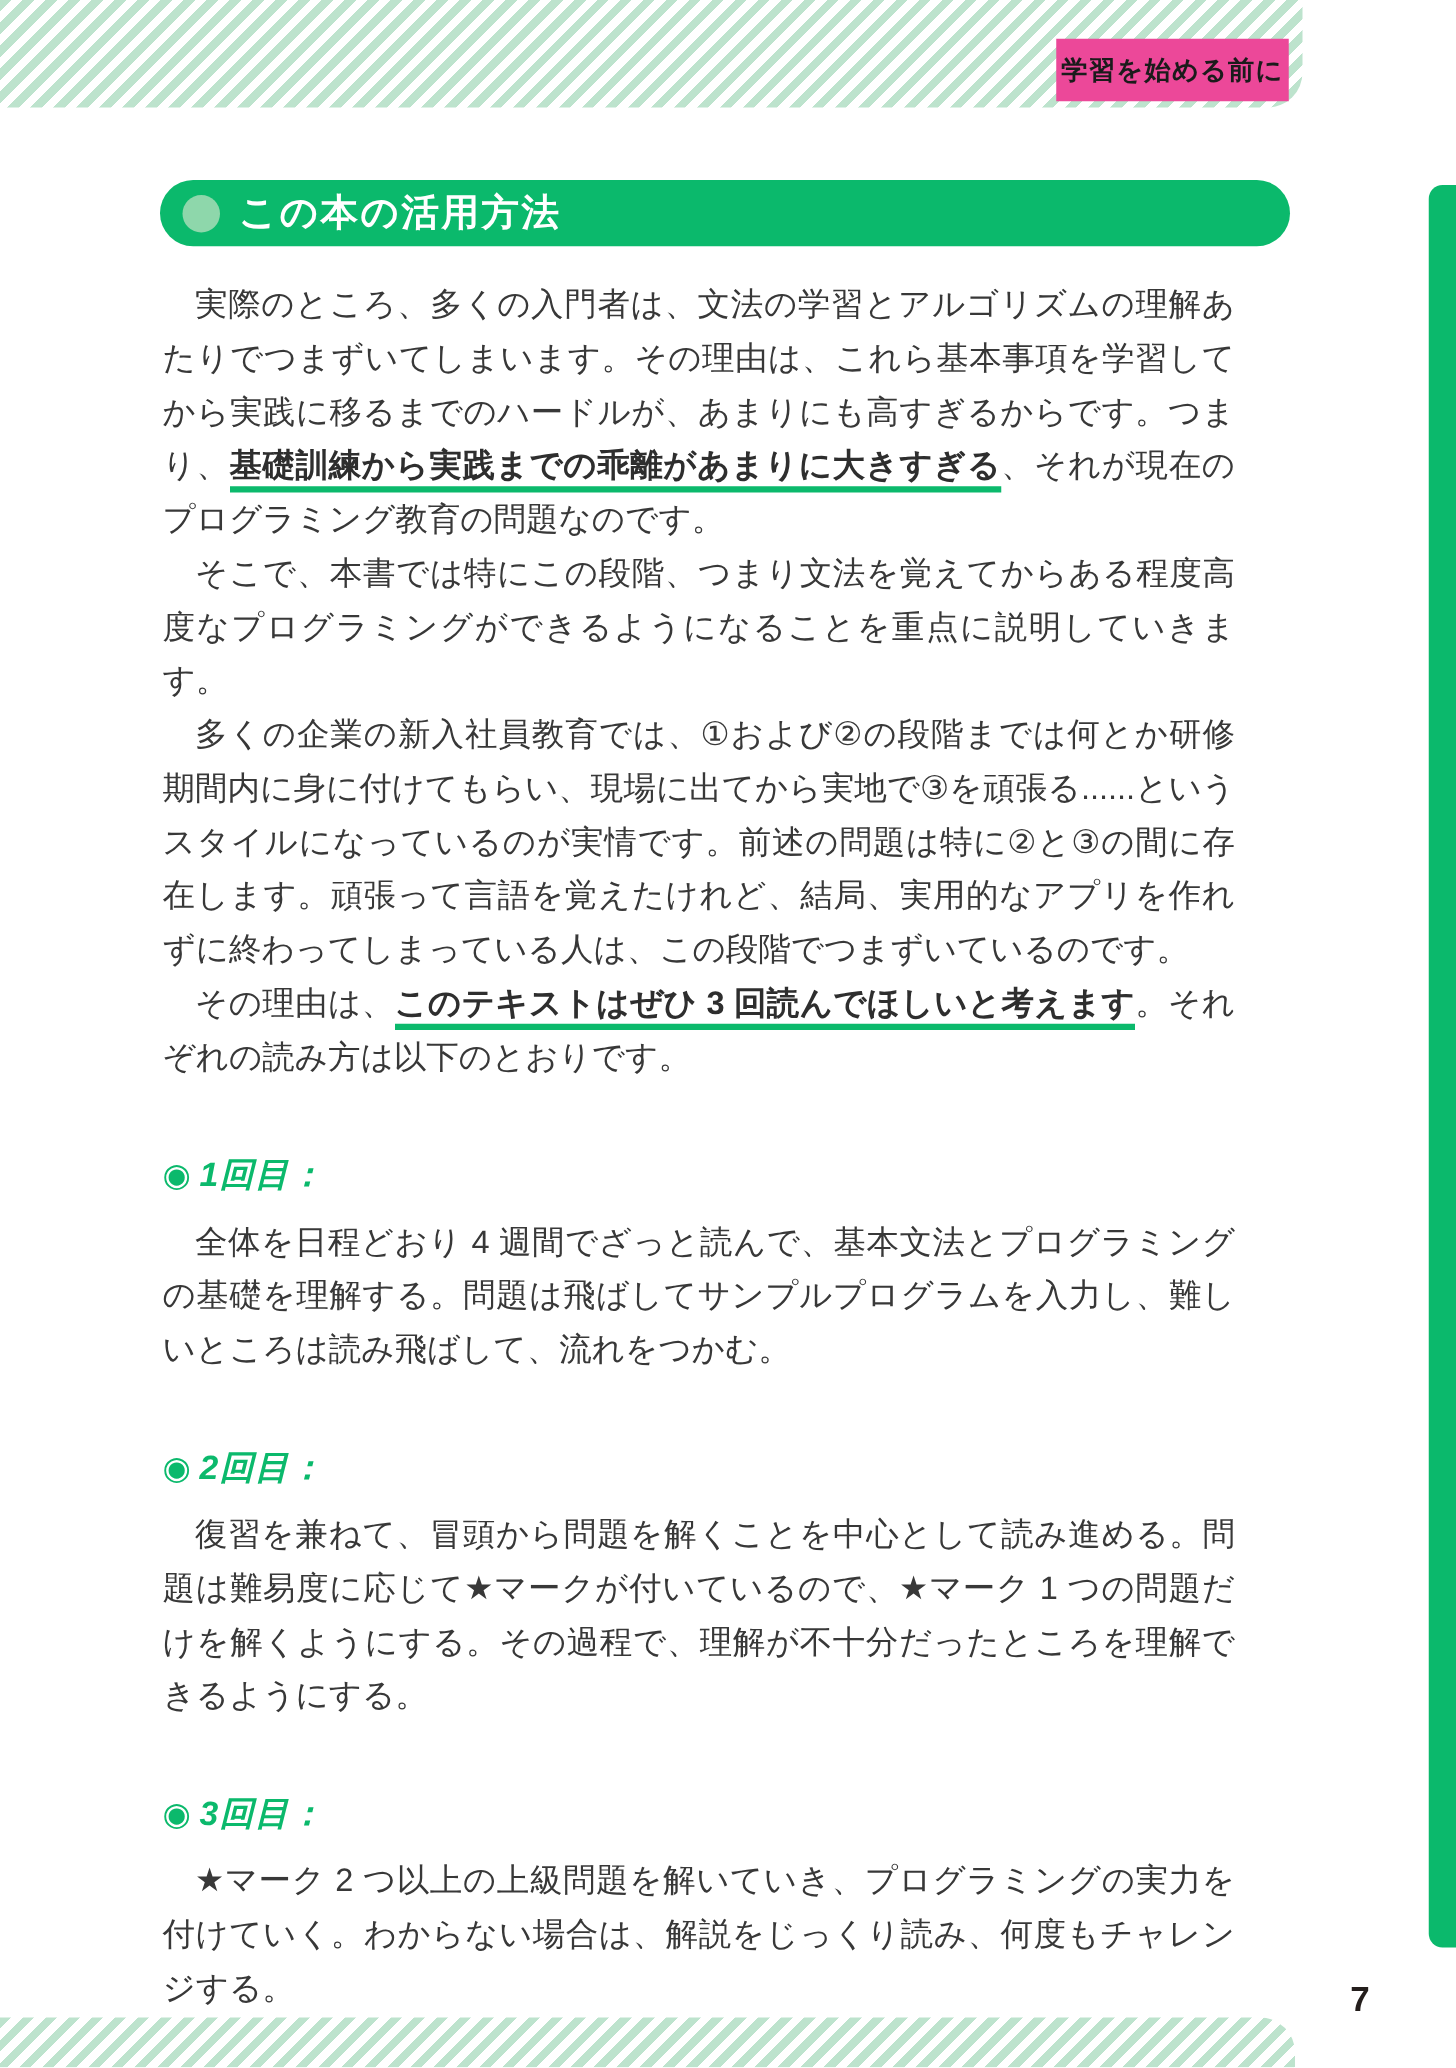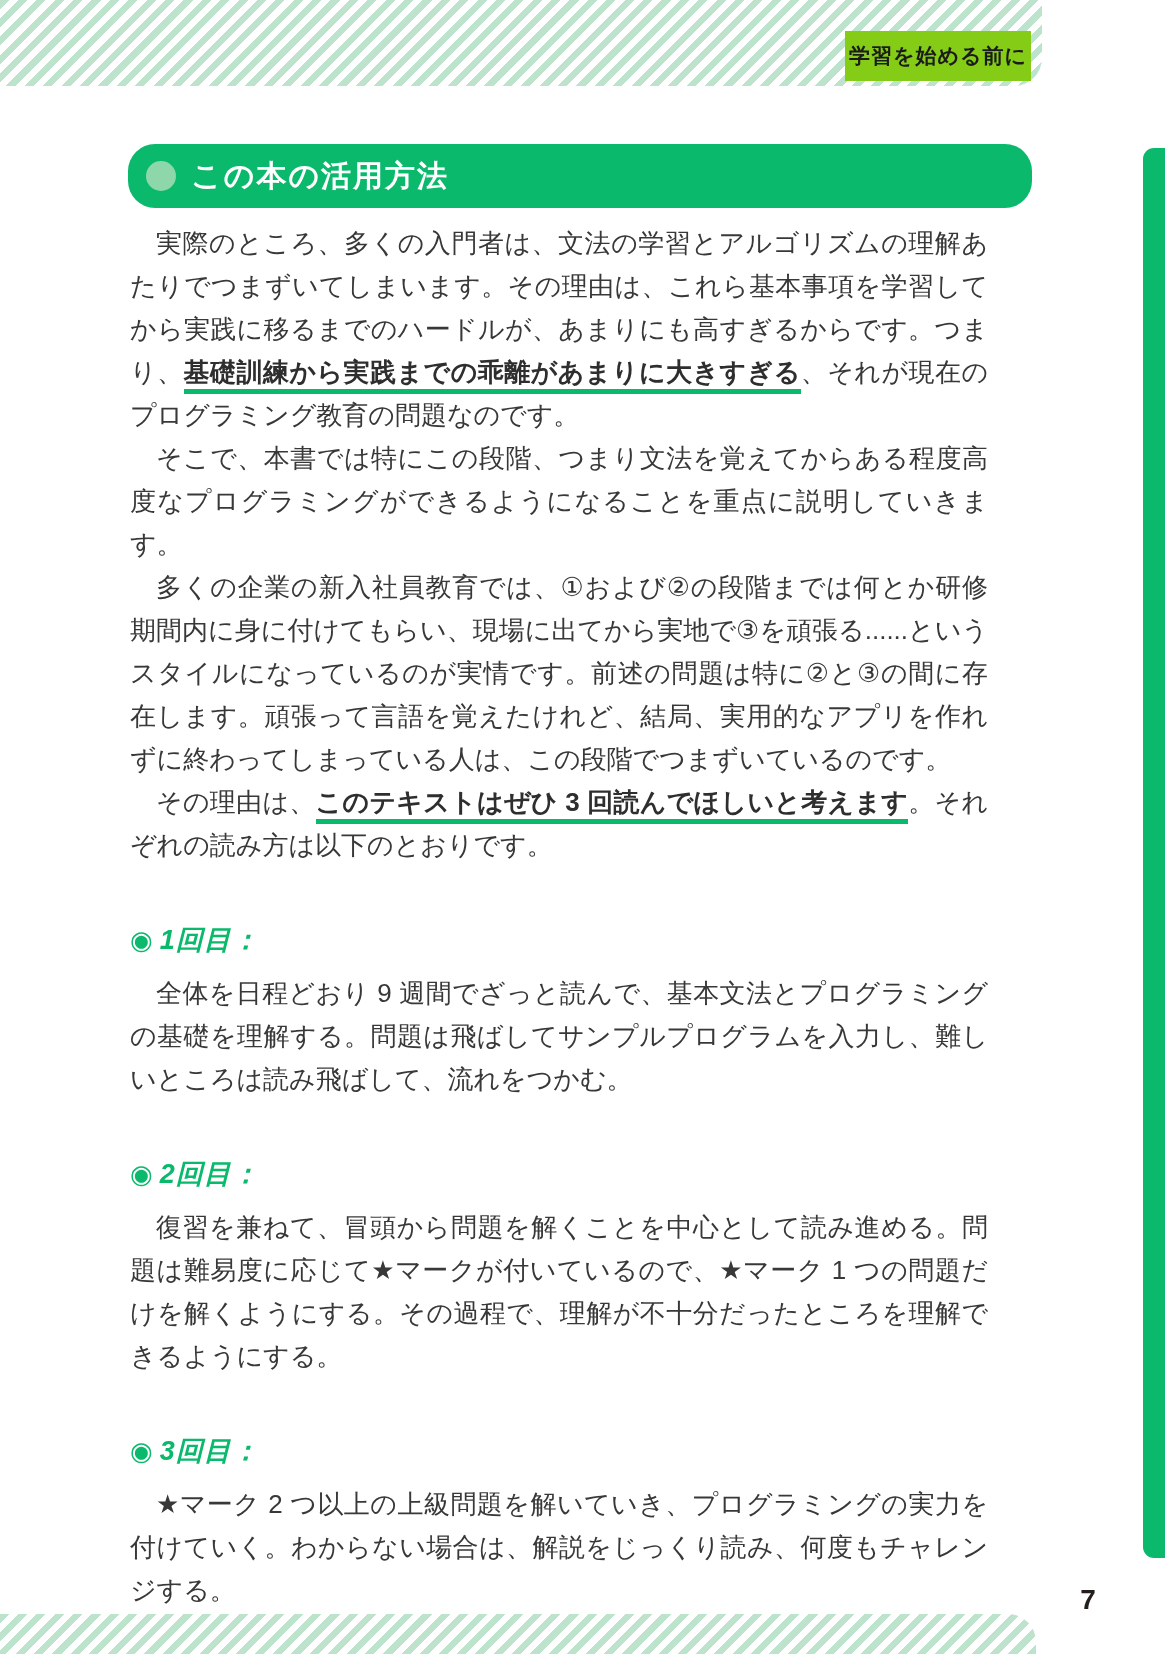--- a/index.html
+++ b/index.html
@@ -27,32 +27,32 @@
   .band-bottom {
     position:absolute; left:0; top:1614px;
     width:1036px; height:40px;
     border-top-right-radius:28px;
   }
 
   
   .chapter-label-box {
     position:absolute; left:845px; top:31px;
     width:186px; height:50px;
-    background:#84cc16;
+    background:#ec4899;
     display:flex; align-items:center; justify-content:center;
   }
   .chapter-label {
     font-size:21px; font-weight:bold; color:#1b1b1b;
     letter-spacing:1px;
   }
 
   
   .title-bar {
     position:absolute; left:128px; top:144px;
-    width:904px; height:64px;
+    width:904px; height:53px;
     background:var(--green);
     border-radius:27px;
     display:flex; align-items:center;
   }
   .title-circle {
     width:30px; height:30px; border-radius:50%;
     background:#8ed7ab;
     margin-left:18px; flex:0 0 auto;
   }
   .page-title {
@@ -124,21 +124,21 @@
     <p class="para"><span>実際のところ、多くの入門者は、文法の学習とアルゴリズムの理解あたりでつまずいてしまいます。その理由は、これら基本事項を学習してから実践に移るまでのハードルが、あまりにも高すぎるからです。つまり、</span><span class="mark">基礎訓練から実践までの乖離があまりに大きすぎる</span><span>、それが現在のプログラミング教育の問題なのです。</span></p>
 
     <p class="para">そこで、本書では特にこの段階、つまり文法を覚えてからある程度高度なプログラミングができるようになることを重点に説明していきます。</p>
 
     <p class="para">多くの企業の新入社員教育では、①および②の段階までは何とか研修期間内に身に付けてもらい、現場に出てから実地で③を頑張る......というスタイルになっているのが実情です。前述の問題は特に②と③の間に存在します。頑張って言語を覚えたけれど、結局、実用的なアプリを作れずに終わってしまっている人は、この段階でつまずいているのです。</p>
 
     <p class="para"><span>その理由は、</span><span class="mark">このテキストはぜひ 3 回読んでほしいと考えます</span><span>。それぞれの読み方は以下のとおりです。</span></p>
 
     <section class="sec">
       <h2 class="sec-h"><span class="marker">◉</span><span>1回目：</span></h2>
-      <p class="para">全体を日程どおり 9 週間でざっと読んで、基本文法とプログラミングの基礎を理解する。問題は飛ばしてサンプルプログラムを入力し、難しいところは読み飛ばして、流れをつかむ。</p>
+      <p class="para">全体を日程どおり 4 週間でざっと読んで、基本文法とプログラミングの基礎を理解する。問題は飛ばしてサンプルプログラムを入力し、難しいところは読み飛ばして、流れをつかむ。</p>
     </section>
 
     <section class="sec">
       <h2 class="sec-h"><span class="marker">◉</span><span>2回目：</span></h2>
       <p class="para">復習を兼ねて、冒頭から問題を解くことを中心として読み進める。問題は難易度に応じて★マークが付いているので、★マーク 1 つの問題だけを解くようにする。その過程で、理解が不十分だったところを理解できるようにする。</p>
     </section>
 
     <section class="sec">
       <h2 class="sec-h"><span class="marker">◉</span><span>3回目：</span></h2>
       <p class="para">★マーク 2 つ以上の上級問題を解いていき、プログラミングの実力を付けていく。わからない場合は、解説をじっくり読み、何度もチャレンジする。</p>

